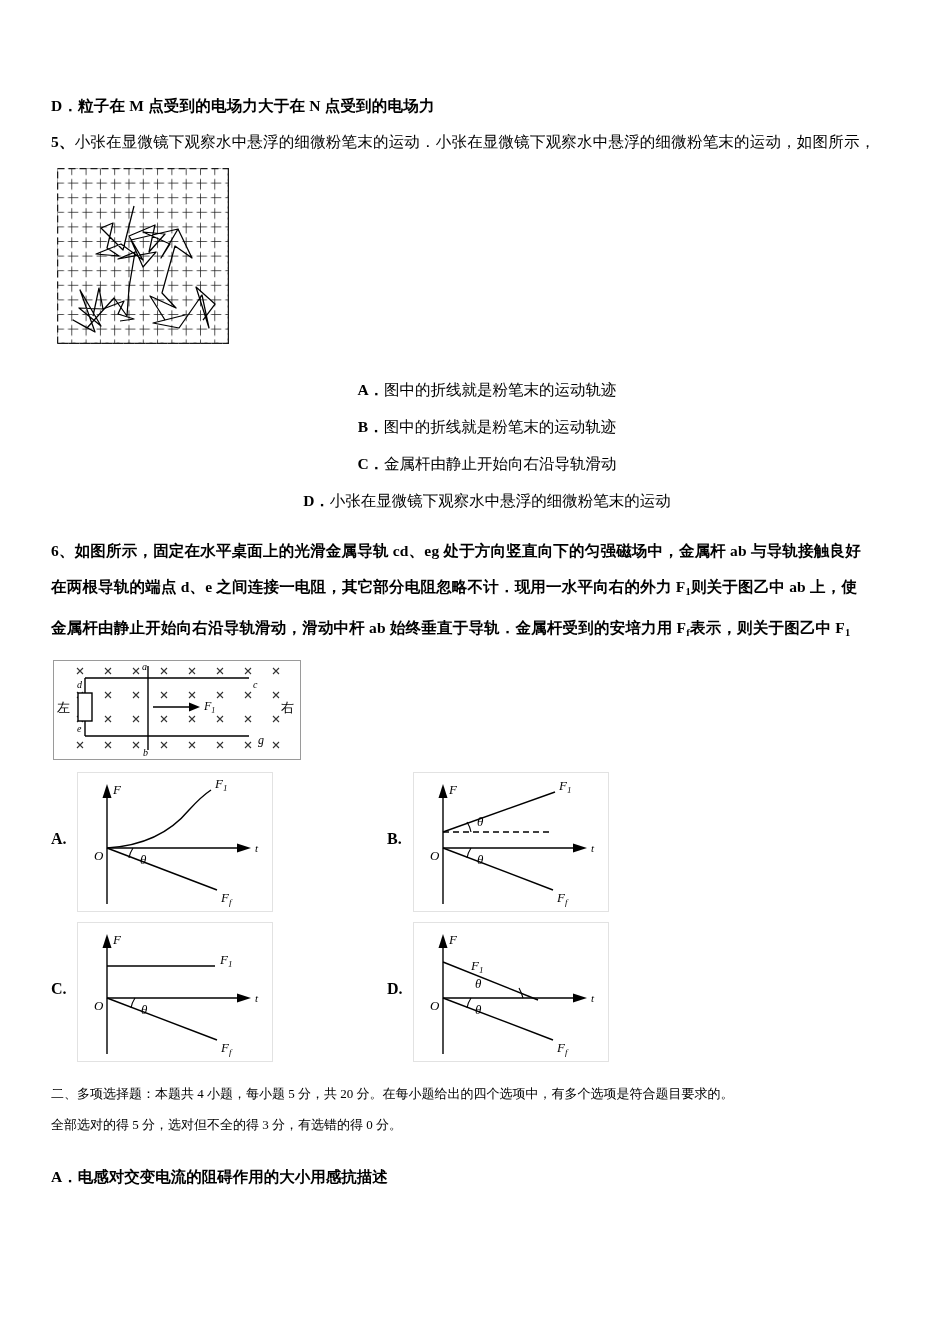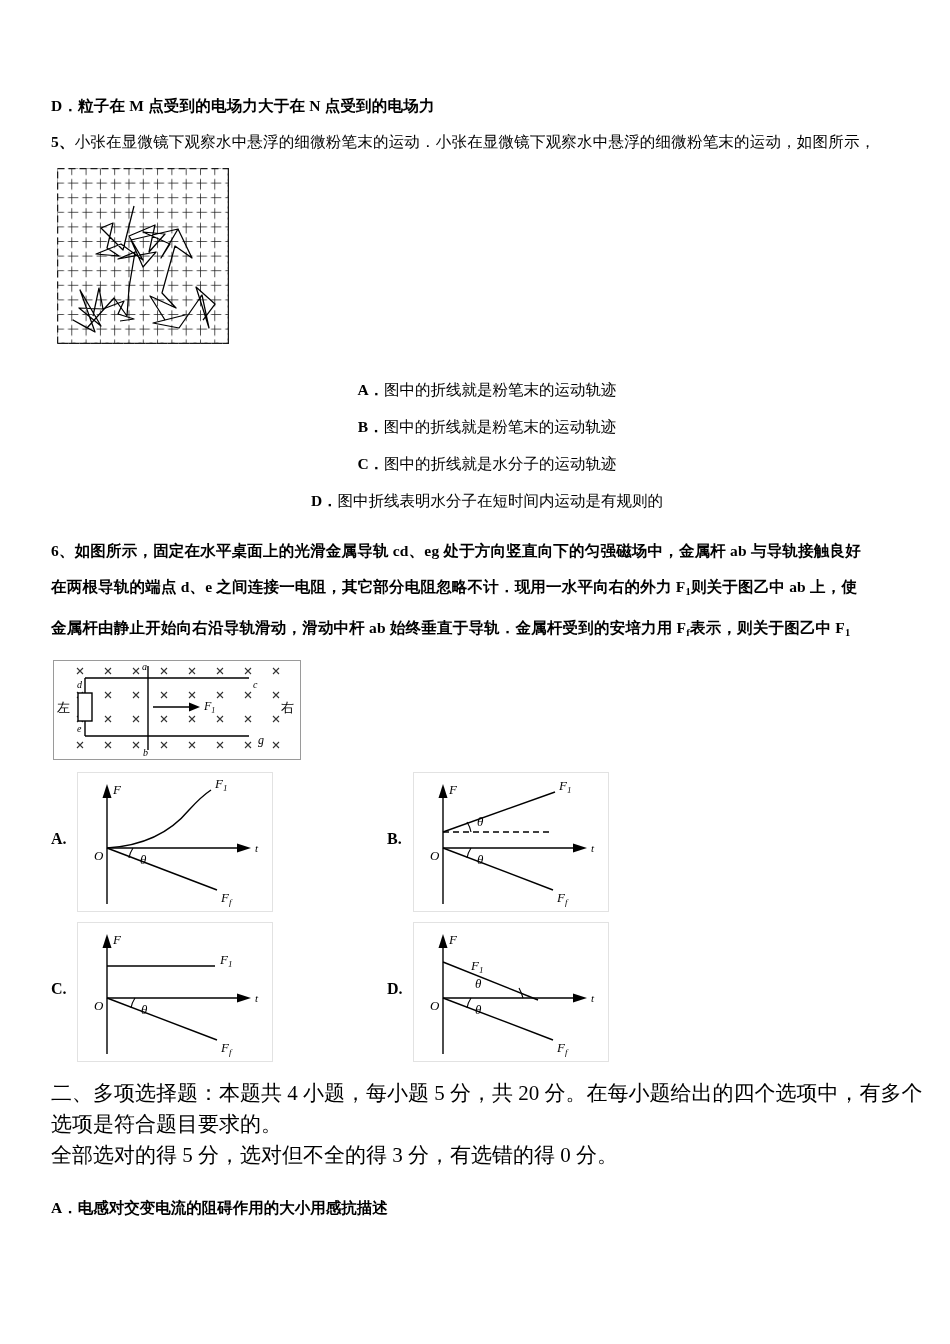--- a/index.html
+++ b/index.html
@@ -103,21 +103,21 @@
     position: absolute;
     left: 26px;
     top: 0;
   }
   .gA { left: 0px;   top: 0px; }
   .gB { left: 336px; top: 0px; }
   .gC { left: 0px;   top: 150px; }
   .gD { left: 336px; top: 150px; }
 
   .sec-head {
-    font-size: 21px;
+    font-size: 13px;
     line-height: 31px;
     letter-spacing: 0px;
   }
   .mt-q { margin-top: 14px; font-family: Liberation Serif, serif; }
   .mt-s { margin-top: 16px; }
 </style>
 </head>
 <body>
 
 <div class="page">
@@ -159,24 +159,24 @@
     </div>
 
     <div style="margin-top:18px;text-align:center;">
       <div class="opt">
         <span class="lbl">A．</span><span>图中的折线就是粉笔末的运动轨迹</span>
       </div>
       <div class="opt">
         <span class="lbl">B．</span><span>图中的折线就是粉笔末的运动轨迹</span>
       </div>
       <div class="opt">
-        <span class="lbl">C．</span><span>图中的折线就是水分子的运动轨迹</span>
+        <span class="lbl">C．</span><span>金属杆由静止开始向右沿导轨滑动</span>
       </div>
       <div class="opt">
-        <span class="lbl">D．</span><span>图中折线表明水分子在短时间内运动是有规则的</span>
+        <span class="lbl">D．</span><span>小张在显微镜下观察水中悬浮的细微粉笔末的运动</span>
       </div>
     </div>
 
     <div class="mt-q">
       <div class="line bold">
         <span>6、</span><span>如图所示，固定在水平桌面上的光滑金属导轨 cd、eg 处于方向竖直向下的匀强磁场中，金属杆 ab 与导轨接触良好</span>
       </div>
       <div class="line bold">
         <span>在两根导轨的端点 d、e 之间连接一电阻，其它部分电阻忽略不计．现用一水平向右的外力 F</span><sub>1</sub><span>则关于图乙中 ab 上，使</span>
       </div>

